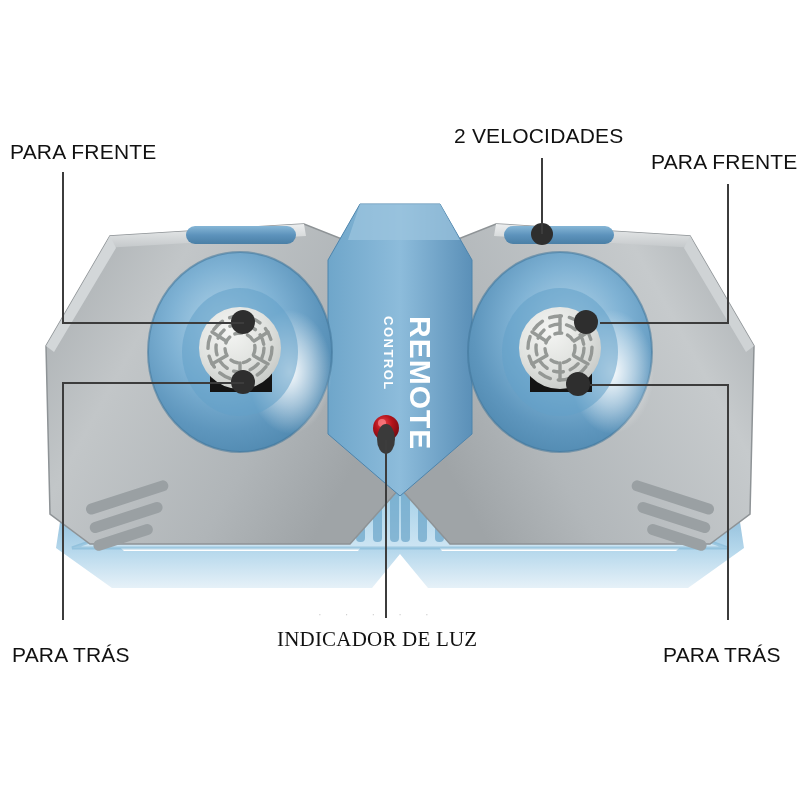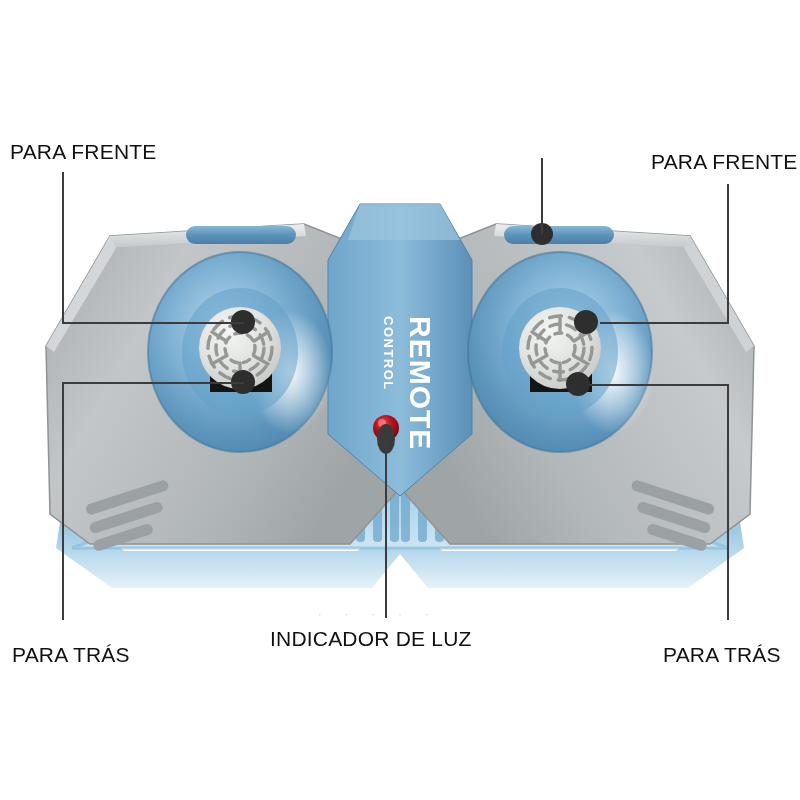--- a/index.html
+++ b/index.html
@@ -229,24 +229,25 @@
   <div class="ln v" style="left:62px;  top:382px; height:238px;"></div>
   <div class="ln h" style="left:62px;  top:382px; width:182px;"></div>
 
   <div class="ln v" style="left:385px; top:440px; height:178px;"></div>
 
   <div class="ln v" style="left:727px; top:384px; height:236px;"></div>
   <div class="ln h" style="left:590px; top:384px; width:139px;"></div>
 
   <div class="label" style="left:10px;  top:140px;">PARA FRENTE</div>
 
+  <div class="label" style="left:454px; top:124px;">2 VELOCIDADES</div>
 
   <div class="label" style="left:651px; top:150px;">PARA FRENTE</div>
 
   <div class="label" style="left:12px;  top:643px;">PARA TRÁS</div>
 
-  <div class="label" style="left:270px; top:627px;">INDICADOR DE LUZ</div>
+  <div class="label" style="left:277px; top:627px;font-family:Liberation Serif, serif;">INDICADOR DE LUZ</div>
 
   <div class="label" style="left:663px; top:643px;">PARA TRÁS</div>
 
   <div class="wm" style="left:318px; top:608px;">· ·     · · ·</div>
 
 </div>
 
 </body></html>

